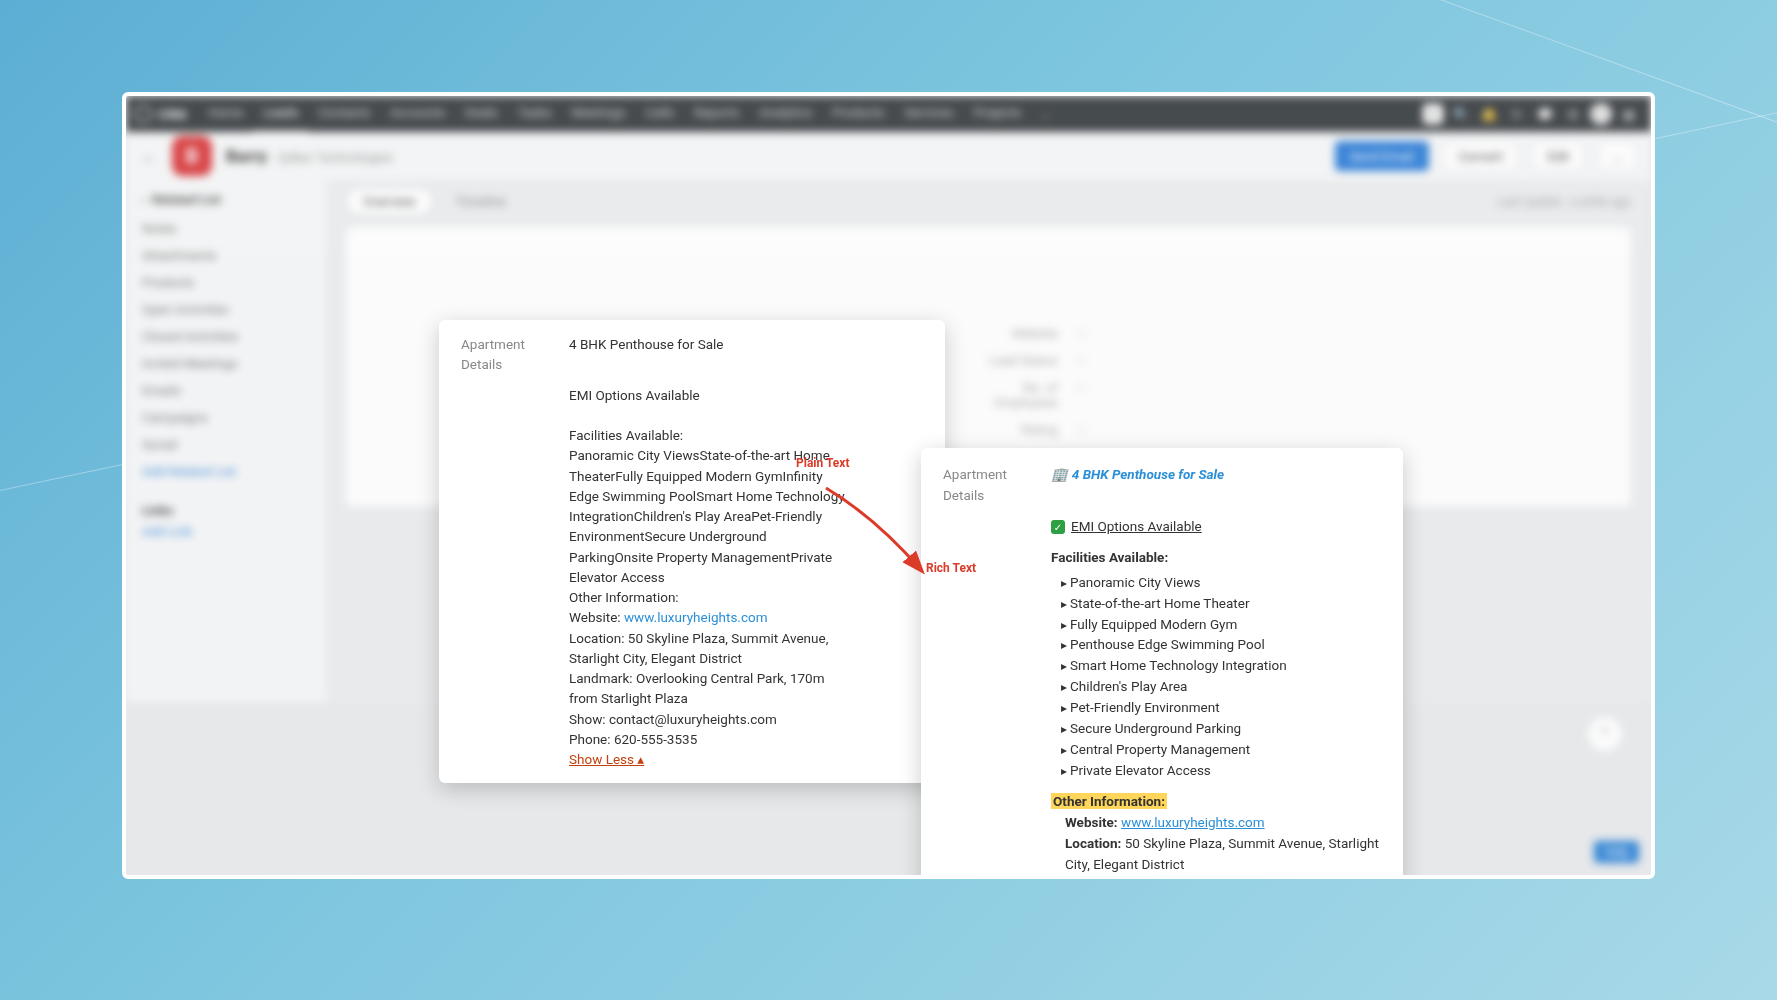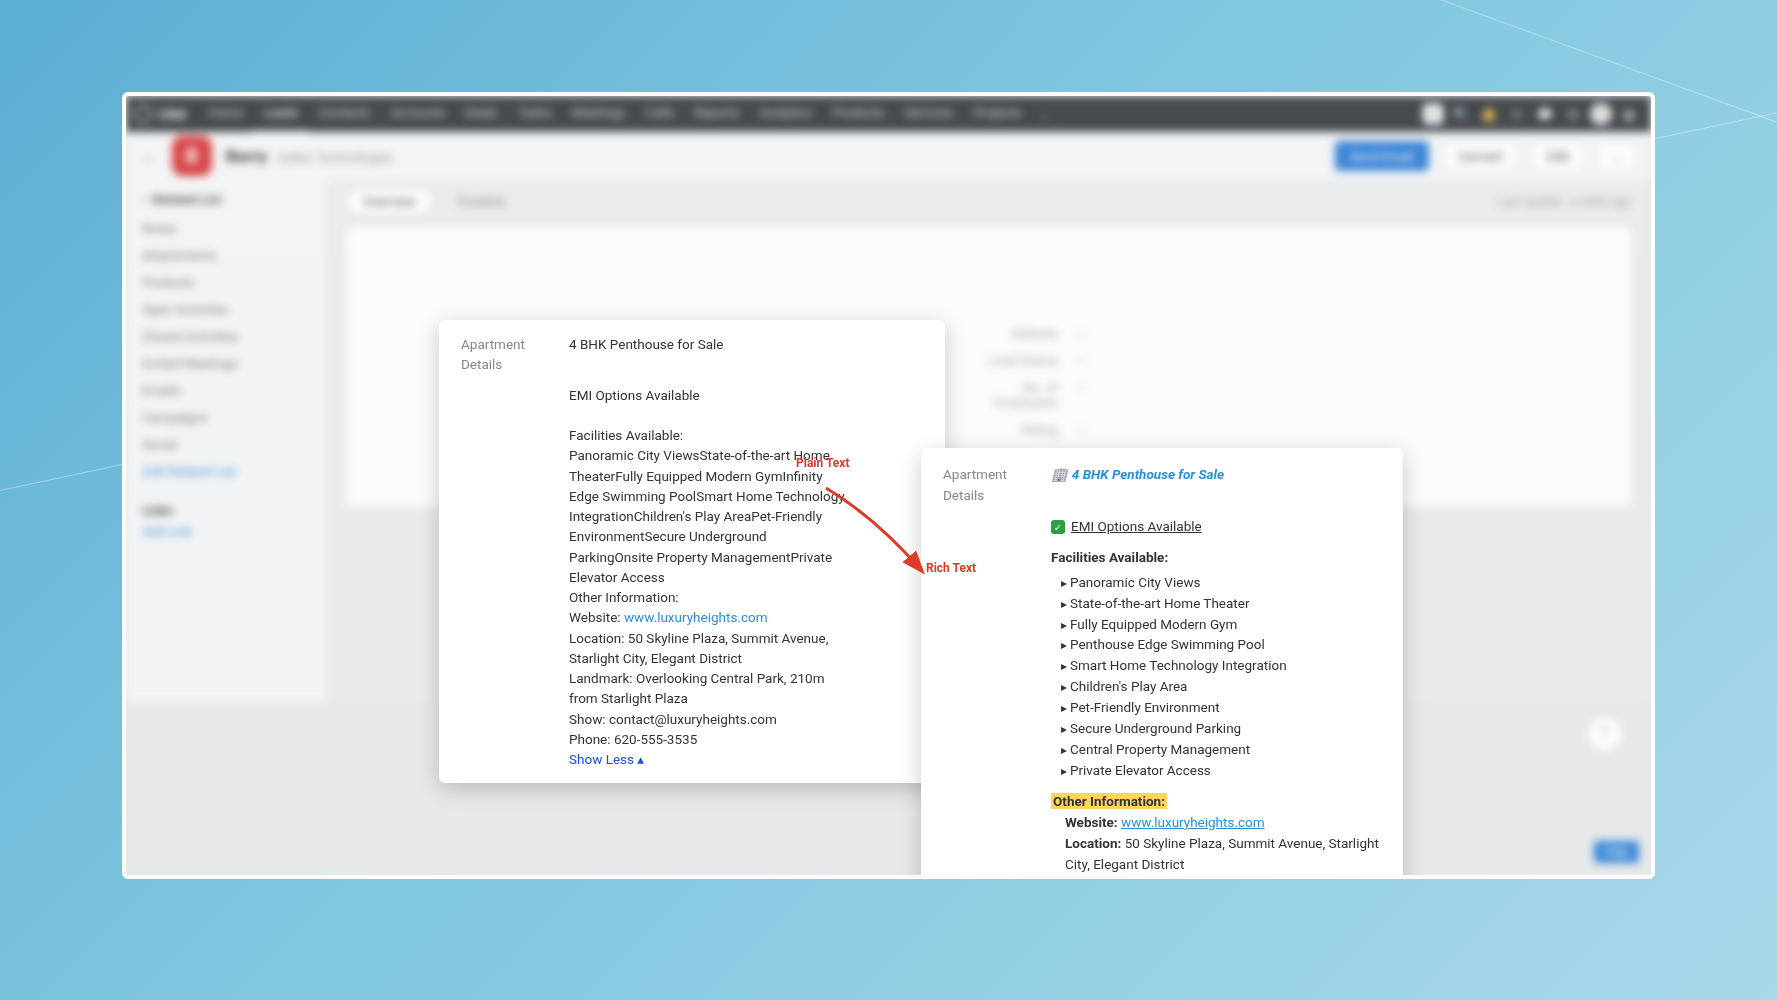--- a/index.html
+++ b/index.html
@@ -52,21 +52,21 @@
   .infogrid .lab { width:220px; text-align:right; padding-right:20px; color:#888; }
   .infogrid .val { color:#555; }
 
   
   .card1 { position:absolute; left:313px; top:224px; width:506px; background:#fff; border-radius:6px; padding:14px 22px; box-shadow:0 6px 22px rgba(0,0,0,.2); font-size:13.5px; color:#333; line-height:1.5; z-index:20; }
   .card1 .hd { display:flex; }
   .card1 .hd .lab { width:108px; color:#888; }
   .card1 .hd .val { font-weight:400; }
   .card1 .body { margin-left:108px; margin-top:10px; max-width:280px; }
   .card1 a { color:#2b8fd8; text-decoration:none; }
-  .card1 .showless { color:#1d4ed8; cursor:pointer; }
+  .card1 .showless { color:#c2410c; cursor:pointer;text-decoration:underline; }
 
   .card2 { position:absolute; left:795px; top:352px; width:482px; background:#fff; border-radius:6px; padding:16px 22px; box-shadow:0 6px 22px rgba(0,0,0,.2); font-size:13.5px; color:#333; line-height:1.55; z-index:20; }
   .card2 .hd { display:flex; }
   .card2 .hd .lab { width:108px; color:#888; }
   .card2 .rich-title { color:#2b8fd8; font-weight:700;font-style:italic; }
   .card2 .rich-title .ico { color:#2b8fd8; margin-right:4px; }
   .card2 .chk { width:14px; height:14px; background:#2ea043; display:inline-flex; align-items:center; justify-content:center; border-radius:3px; color:#fff; font-size:10px; margin-right:6px; vertical-align:middle; }
   .card2 .emi { text-decoration:underline; }
   .card2 .body { margin-left:108px; margin-top:10px; }
   .card2 .facil { font-weight:700; margin-top:10px; }
@@ -231,21 +231,21 @@
       <div class="lab">Apartment Details</div>
       <div class="val">4 BHK Penthouse for Sale</div>
     </div>
     <div class="body">
       <div>EMI Options Available</div><br>
       <div>Facilities Available:</div>
       <div>Panoramic City ViewsState-of-the-art Home TheaterFully Equipped Modern GymInfinity Edge Swimming PoolSmart Home Technology IntegrationChildren's Play AreaPet-Friendly EnvironmentSecure Underground ParkingOnsite Property ManagementPrivate Elevator Access</div>
       <div>Other Information:</div>
       <div><span>Website: </span><a>www.luxuryheights.com</a></div>
       <div>Location: 50 Skyline Plaza, Summit Avenue, Starlight City, Elegant District</div>
-      <div>Landmark: Overlooking Central Park, 210m from Starlight Plaza</div>
+      <div>Landmark: Overlooking Central Park, 170m from Starlight Plaza</div>
       <div>Show: contact@luxuryheights.com</div>
       <div>Phone: 620-555-3535</div>
       <div class="showless">Show Less ▴</div>
     </div>
   </div>
 
   <div class="card2">
     <div class="hd">
       <div class="lab">Apartment Details</div>
       <div class="rich-title">

